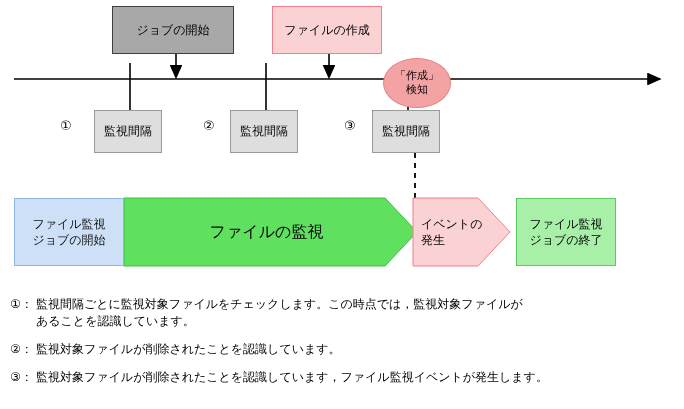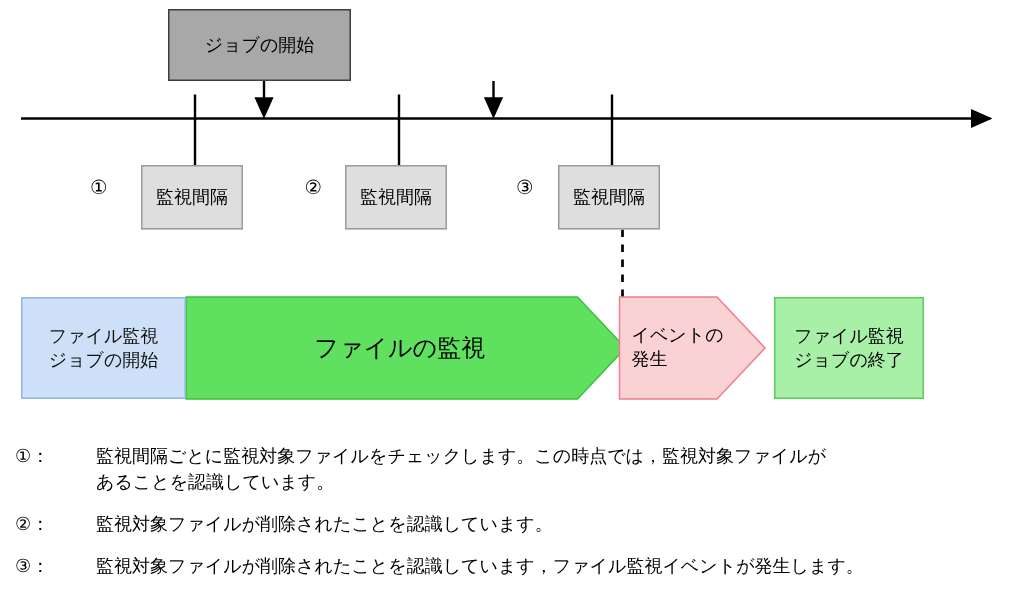--- a/index.html
+++ b/index.html
@@ -112,21 +112,20 @@
     display: flex;
     align-items: center;
     justify-content: flex-start;
     padding-left: 8px;
     box-sizing: border-box;
     font-size: 12px;
     line-height: 16px;
     white-space: pre-line;
     z-index: 3;
     pointer-events: none;
-    font-family: Liberation Mono, monospace;
   }
   .flow-end {
     left: 516px; top: 198px; width: 100px; height: 68px;
     background: #a8f0a8;
     border: 1px solid #5ec95e;
     font-size: 12px;
     line-height: 16px;
     white-space: pre-line;
   }
   
@@ -141,21 +140,20 @@
     line-height: 17px;
     margin-bottom: 11px;
   }
   .note-mark {
     flex: 0 0 auto;
     width: 26px;
   }
   .note-text {
     flex: 1 1 auto;
     white-space: pre-line;
-    margin-left: 28px;
   }
 </style>
 </head>
 <body>
 
 <div id="diagram-root">
 
   <svg class="svg-layer" viewBox="0 0 684 409">
     <defs>
       <marker id="arrowhead-right" markerWidth="9" markerHeight="8" refX="8" refY="4" orient="auto">
@@ -179,21 +177,28 @@
 
     <polygon points="124,198 385,198 417,232 385,266 124,266" fill="#5fe05f" stroke="#3cc03c" stroke-width="1"></polygon>
 
     <polygon points="413,198 478,198 510,232 478,266 413,266" fill="#fbd2d4" stroke="#f07e8e" stroke-width="1"></polygon>
   </svg>
 
   <div class="box evt-delete">
     <span>ジョブの開始</span>
   </div>
 
-
+  <div class="box evt-create">
+    <span>ファイルの作成</span>
+  </div>
+
+  <div class="detect-ellipse">
+    <span>「作成」
+検知</span>
+  </div>
 
   <span class="marker marker-1">①</span>
   <div class="box interval interval-1">
     <span>監視間隔</span>
   </div>
 
   <span class="marker marker-2">②</span>
   <div class="box interval interval-2">
     <span>監視間隔</span>
   </div>

